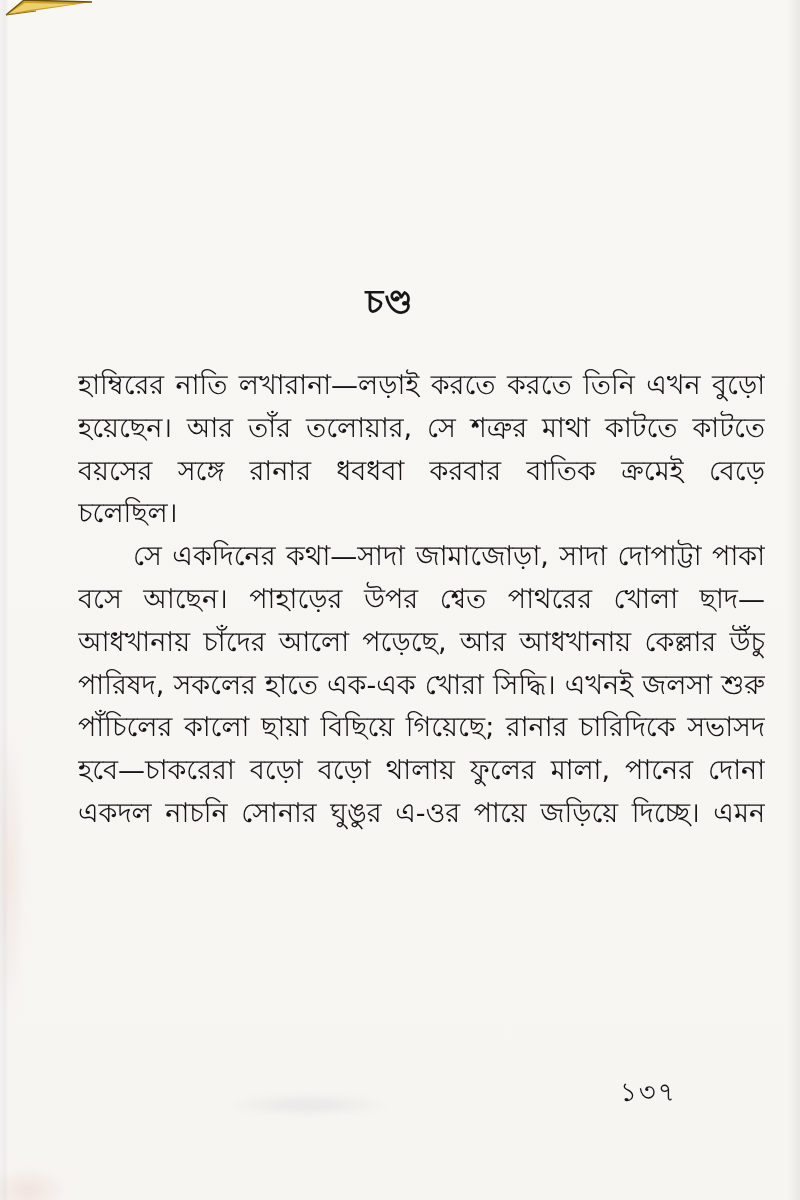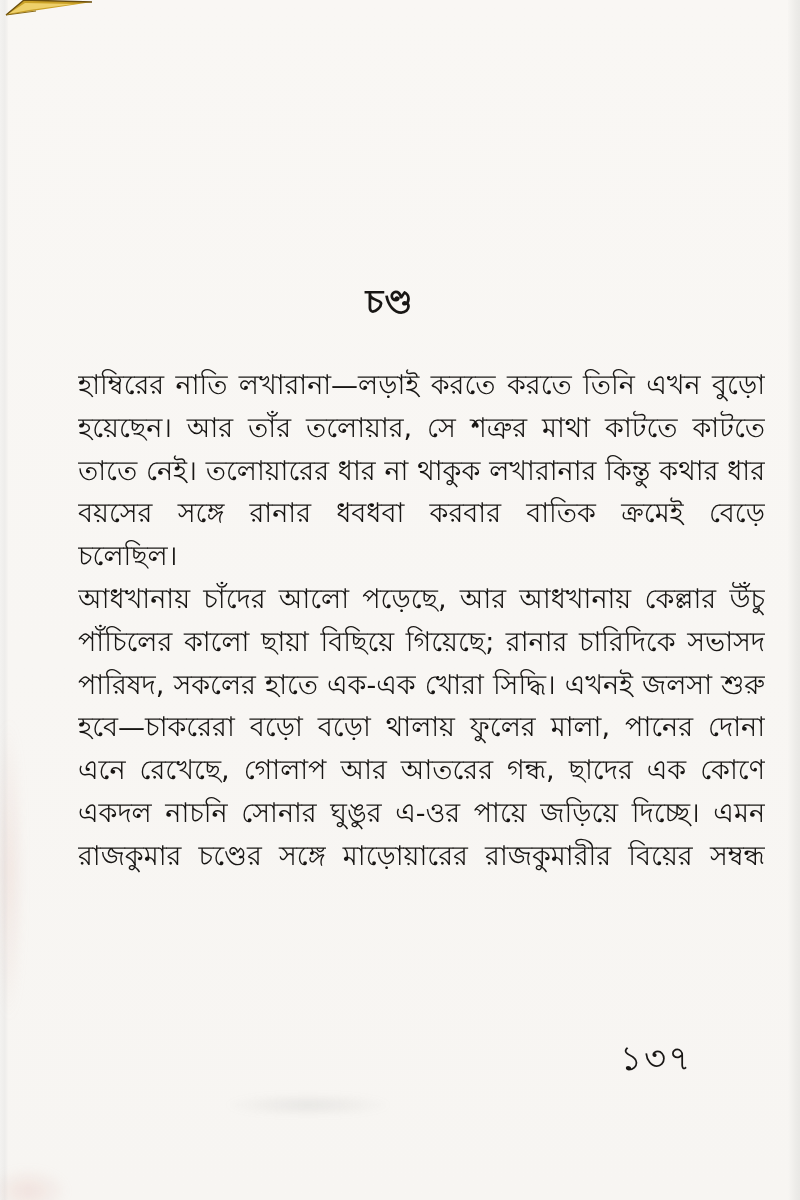--- a/index.html
+++ b/index.html
@@ -86,22 +86,22 @@
   .line.no-justify {
     text-align: center;
     text-align-last: left;
     -moz-text-align-last: left;
   }
   .line.indent {
     text-indent: 55px;
   }
   .page-number {
     position: absolute;
-    left: 620px; top: 1032px;
-    font-size: 34px;
+    left: 620px; top: 1072px;
+    font-size: 26px;
     letter-spacing: 2px;
   }
 </style>
 </head>
 <body>
 
 <div class="page">
 
   <div class="edge-left"></div>
   <div class="edge-right"></div>
@@ -115,27 +115,26 @@
 
   <div class="smudge-left"></div>
   <div class="smudge-footer"></div>
   <div class="smudge-corner"></div>
 
   <h1 class="chapter-title">চণ্ড</h1>
 
   <div class="text-col">
       <div class="line">হাম্বিরের নাতি লখারানা—লড়াই করতে করতে তিনি এখন বুড়ো</div>
       <div class="line">হয়েছেন। আর তাঁর তলোয়ার, সে শত্রুর মাথা কাটতে কাটতে এমন</div>
-      <div class="line">তাতে নেই। তলোয়ারের ধার না থাকুক লখারানার কিন্তু কথার ধার</div>
       <div class="line">বয়সের সঙ্গে রানার ধবধবা করবার বাতিক ক্রমেই বেড়ে</div>
       <div class="line no-justify">চলেছিল।</div>
+      <div class="line indent">সে একদিনের কথা—সাদা জামাজোড়া, সাদা দোপাট্টা পাকা</div>
+      <div class="line">বসে আছেন। পাহাড়ের উপর শ্বেত পাথরের খোলা ছাদ—</div>
       <div class="line">আধখানায় চাঁদের আলো পড়েছে, আর আধখানায় কেল্লার উঁচু</div>
+      <div class="line">পারিষদ, সকলের হাতে এক-এক খোরা সিদ্ধি। এখনই জলসা শুরু</div>
       <div class="line">পাঁচিলের কালো ছায়া বিছিয়ে গিয়েছে; রানার চারিদিকে সভাসদ</div>
-      <div class="line">পারিষদ, সকলের হাতে এক-এক খোরা সিদ্ধি। এখনই জলসা শুরু</div>
       <div class="line">হবে—চাকরেরা বড়ো বড়ো থালায় ফুলের মালা, পানের দোনা</div>
-      <div class="line">এনে রেখেছে, গোলাপ আর আতরের গন্ধ, ছাদের এক কোণে</div>
       <div class="line">একদল নাচনি সোনার ঘুঙুর এ-ওর পায়ে জড়িয়ে দিচ্ছে। এমন সময়</div>
-      <div class="line">রাজকুমার চণ্ডের সঙ্গে মাড়োয়ারের রাজকুমারীর বিয়ের সম্বন্ধ</div>
     </div>
 
   <div class="page-number">১৩৭</div>
 
 </div>
 
 </body></html>

